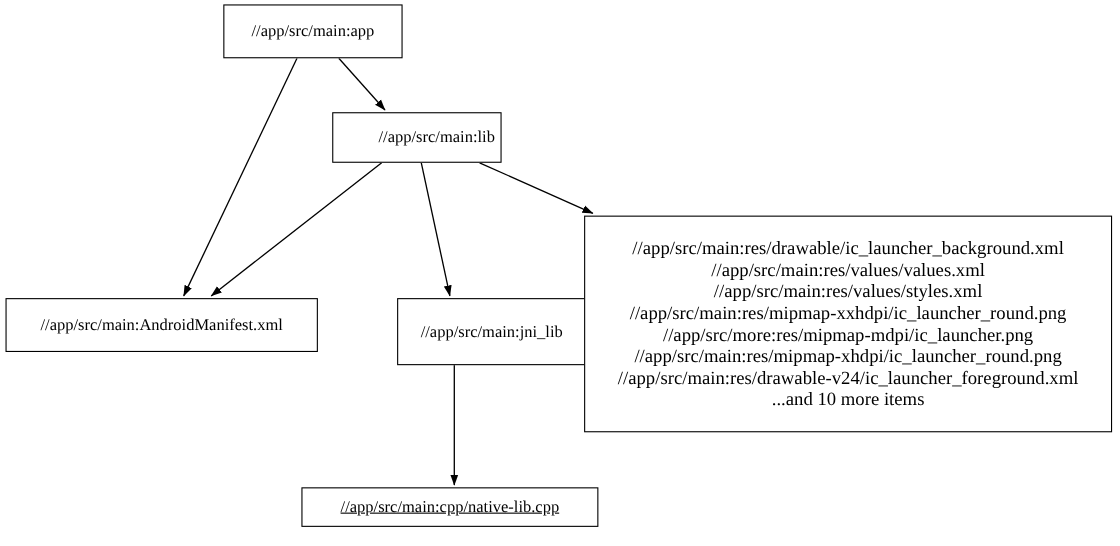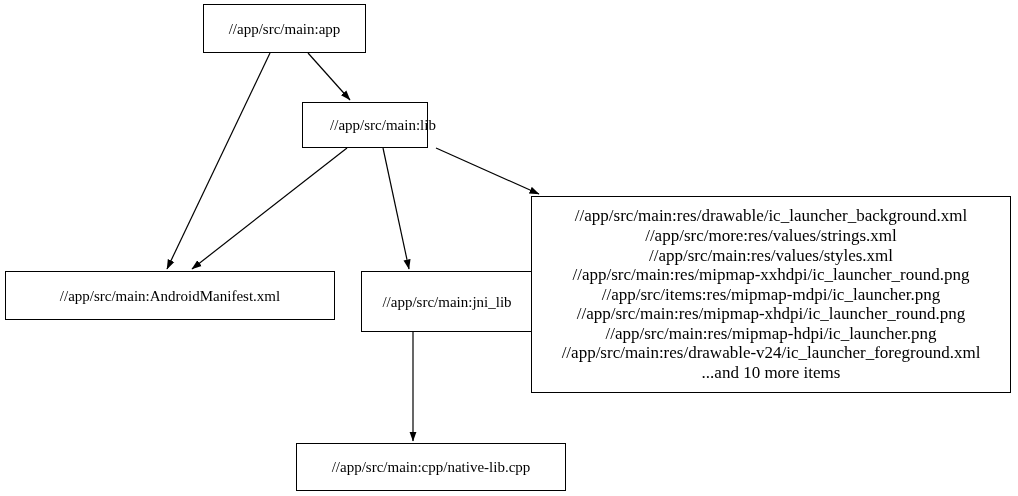--- a/index.html
+++ b/index.html
@@ -35,24 +35,24 @@
     background: #ffffff;
     display: flex;
     align-items: center;
     justify-content: center;
     text-align: center;
     font-size: 15px;
     line-height: 1.2;
     white-space: nowrap;
   }
   .node-app       { left: 203px; top: 4px;   width: 163px; height: 49px; }
-  .node-lib       { left: 302px; top: 102px; width: 126px; height: 46px; padding-left: 36px; }
-  .node-manifest  { left: 5px;   top: 271px; width: 330px; height: 49px; align-items: center; }
+  .node-lib       { left: 302px; top: 102px; width: 154px; height: 46px; padding-left: 36px; }
+  .node-manifest  { left: 5px;   top: 271px; width: 284px; height: 49px; align-items: center; }
   .node-jni-lib   { left: 325px; top: 271px; width: 172px; height: 61px; margin-left: 36px; }
-  .node-cpp       { left: 296px; top: 443px; width: 270px; height: 48px; }
+  .node-cpp       { left: 274px; top: 443px; width: 270px; height: 36px; text-decoration: underline; }
   .node-resources {
     left: 531px; top: 196px; width: 480px; height: 197px;
     flex-direction: column;
     justify-content: center;
   }
   .node-resources .res-line {
     font-size: 17px;
     line-height: 19.6px;
     white-space: nowrap;
   }
@@ -87,26 +87,25 @@
   <div class="node node-manifest">
     <span>//app/src/main:AndroidManifest.xml</span>
   </div>
 
   <div class="node node-jni-lib">
     <span>//app/src/main:jni_lib</span>
   </div>
 
   <div class="node node-resources">
     <div class="res-line">//app/src/main:res/drawable/ic_launcher_background.xml</div>
-    <div class="res-line">//app/src/more:res/values/strings.xml</div>
+    <div class="res-line">//app/src/main:res/values/values.xml</div>
     <div class="res-line">//app/src/main:res/values/styles.xml</div>
     <div class="res-line">//app/src/main:res/mipmap-xxhdpi/ic_launcher_round.png</div>
-    <div class="res-line">//app/src/items:res/mipmap-mdpi/ic_launcher.png</div>
+    <div class="res-line">//app/src/more:res/mipmap-mdpi/ic_launcher.png</div>
     <div class="res-line">//app/src/main:res/mipmap-xhdpi/ic_launcher_round.png</div>
-    <div class="res-line">//app/src/main:res/mipmap-hdpi/ic_launcher.png</div>
     <div class="res-line">//app/src/main:res/drawable-v24/ic_launcher_foreground.xml</div>
     <div class="res-line">...and 10 more items</div>
   </div>
 
   <div class="node node-cpp">
     <span>//app/src/main:cpp/native-lib.cpp</span>
   </div>
 
 </div>
 

